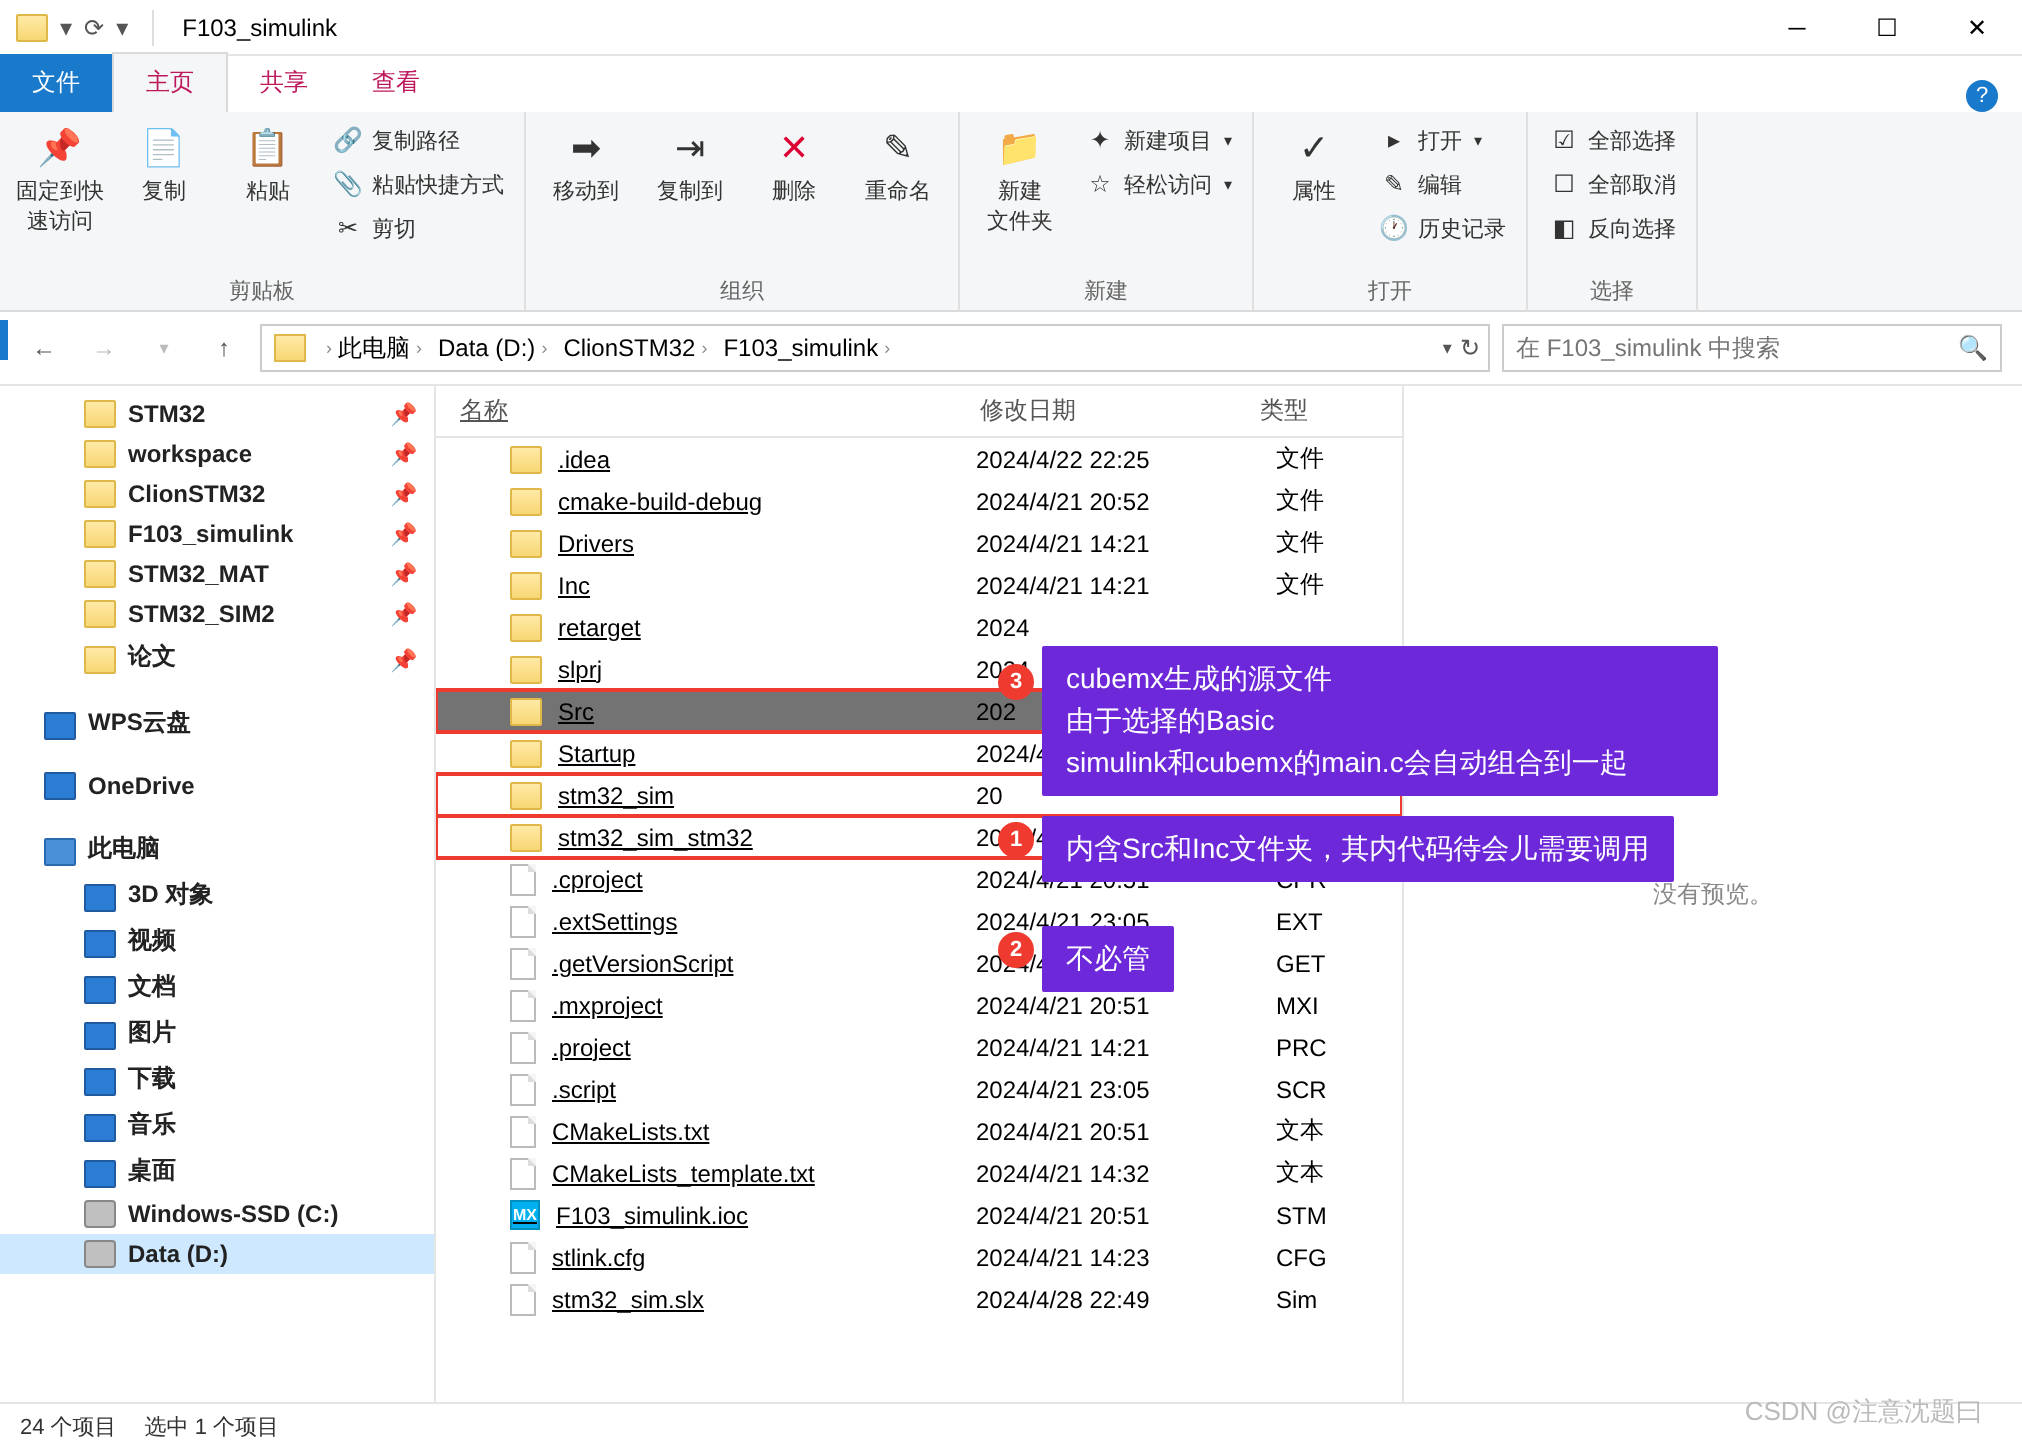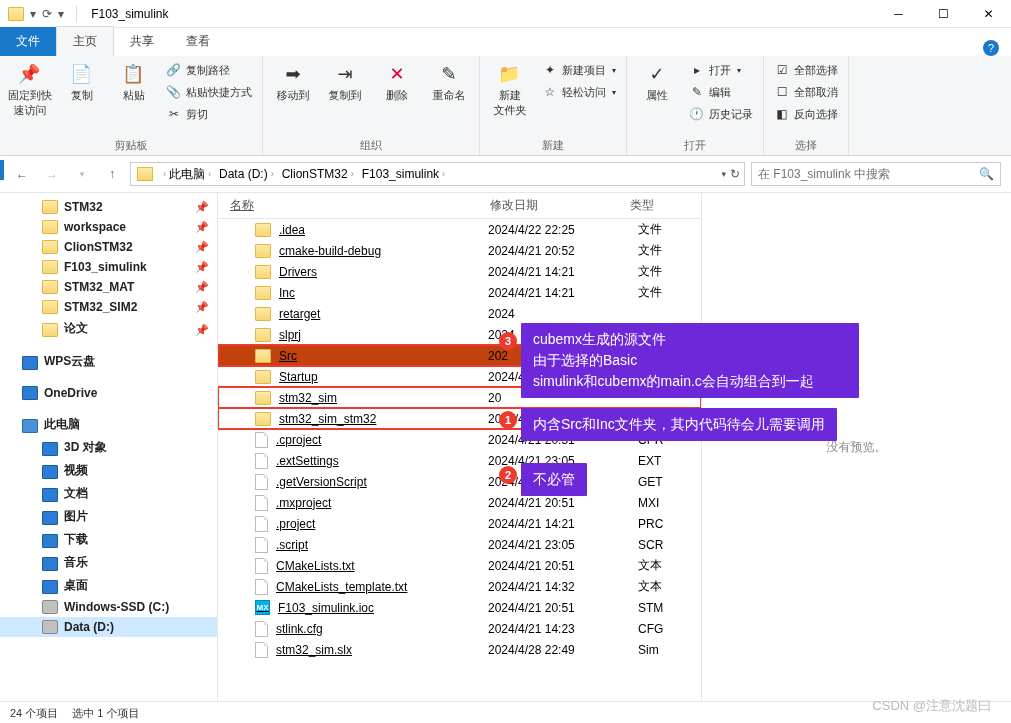--- a/index.html
+++ b/index.html
@@ -5,21 +5,21 @@
 * { box-sizing: border-box; margin: 0; padding: 0; font-family: "Microsoft YaHei", "Segoe UI", sans-serif; }
 body { background: #fff; font-size: 12px; color: #000; width: 1011px; height: 723px; overflow: hidden; position: relative; }
 .titlebar { display: flex; align-items: center; height: 28px; background: #fff; border-bottom: 1px solid #e5e5e5; }
 .titlebar .icons { display: flex; gap: 6px; padding: 0 8px; align-items: center; }
 .titlebar .folder-icon { width: 16px; height: 14px; background: linear-gradient(#ffe9a6,#f7d774); border: 1px solid #e0b84a; border-radius: 1px; }
 .titlebar .title-text { flex: 0 0 auto; padding: 0 10px; }
 .titlebar .spacer { flex: 1; }
 .titlebar .win-btns { display: flex; }
 .win-btn { width: 45px; height: 28px; display: flex; align-items: center; justify-content: center; }
 .tabs { display: flex; align-items: flex-end; height: 28px; background: #fff; }
-.tab { padding: 6px 16px; font-size: 12px; color: #404040; }
+.tab { padding: 6px 16px; font-size: 12px; color: #be185d; }
 .tab.file { background: #1979ca; color: #fff; }
 .tab.active { background: #f5f6f7; border-top: 1px solid #dadada; border-left: 1px solid #dadada; border-right: 1px solid #dadada; }
 .help-dot { margin-left: auto; margin-right: 12px; width: 16px; height: 16px; border-radius: 8px; background: #1979ca; color: #fff; display: flex; align-items: center; justify-content: center; font-size: 11px; margin-top: 4px; }
 .ribbon { display: flex; background: #f5f6f7; border-bottom: 1px solid #dadada; height: 100px; }
 .ribbon-group { display: flex; flex-direction: column; border-right: 1px solid #e0e0e0; padding: 4px 6px 2px; }
 .ribbon-group .body { flex: 1; display: flex; gap: 4px; align-items: flex-start; }
 .ribbon-group .label { text-align: center; font-size: 11px; color: #666; padding-top: 2px; }
 .rb-btn { display: flex; flex-direction: column; align-items: center; width: 48px; padding: 2px; gap: 2px; font-size: 11px; color: #333; text-align: center; }
 .rb-btn .ico { width: 24px; height: 24px; display: flex; align-items: center; justify-content: center; font-size: 18px; }
 .rb-mini { display: flex; align-items: center; gap: 4px; font-size: 11px; padding: 2px 4px; color: #333; }
@@ -45,21 +45,21 @@
 .ticon.blue { background: #2b7cd3; border-color: #1e5a9e; }
 .ticon.gray { background: #c0c0c0; border-color: #888; border-radius: 2px; }
 .ticon.pc { background: #4a90d9; border-color: #2a6bb0; }
 .filelist { flex: 1; display: flex; flex-direction: column; }
 .fl-head { display: flex; border-bottom: 1px solid #e5e5e5; padding: 4px 12px; color: #555; font-size: 12px; }
 .col-name { width: 260px; text-decoration: underline; }
 .col-date { width: 140px; }
 .col-type { width: 50px; }
 .fl-body { flex: 1; overflow-y: auto; position: relative; }
 .fl-row { display: flex; align-items: center; padding: 2px 0; gap: 10px; font-size: 12px; height: 21px; }
-.fl-row.selected { background: #c2410c; }
+.fl-row.selected { background: #737373; }
 .fl-row.highlight-red { outline: 2px solid #ef3b2f; outline-offset: -1px; }
 .ficon { width: 16px; height: 14px; flex-shrink: 0; margin-left: 37px; }
 .ficon.folder { background: linear-gradient(#ffe9a6,#f7d774); border: 1px solid #e0b84a; border-radius: 1px; }
 .ficon.file { border: 1px solid #bbb; background: #fff; position: relative; height: 16px; width: 13px; }
 .ficon.file::after { content: ""; position: absolute; right: -1px; top: -1px; border-top: 4px solid #f5f5f5; border-left: 4px solid #ddd; }
 .ficon.mx { background: #00b0f0; border: 1px solid #0090c0; color: #fff; font-size: 8px; font-weight: bold; display: flex; align-items: center; justify-content: center; width: 15px; height: 15px; }
 .row-name { width: 260px; display: flex; align-items: center; gap: 8px; }
 .preview { width: 310px; border-left: 1px solid #e5e5e5; display: flex; align-items: center; justify-content: center; color: #888; font-size: 12px; }
 .statusbar { display: flex; align-items: center; height: 24px; border-top: 1px solid #e5e5e5; padding: 0 10px; gap: 14px; font-size: 11px; color: #333; background: #fff; }
 .annotation { position: absolute; background: #6d28d9; color: #fff; padding: 6px 12px; font-size: 14px; border-radius: 1px; line-height: 1.5; }

